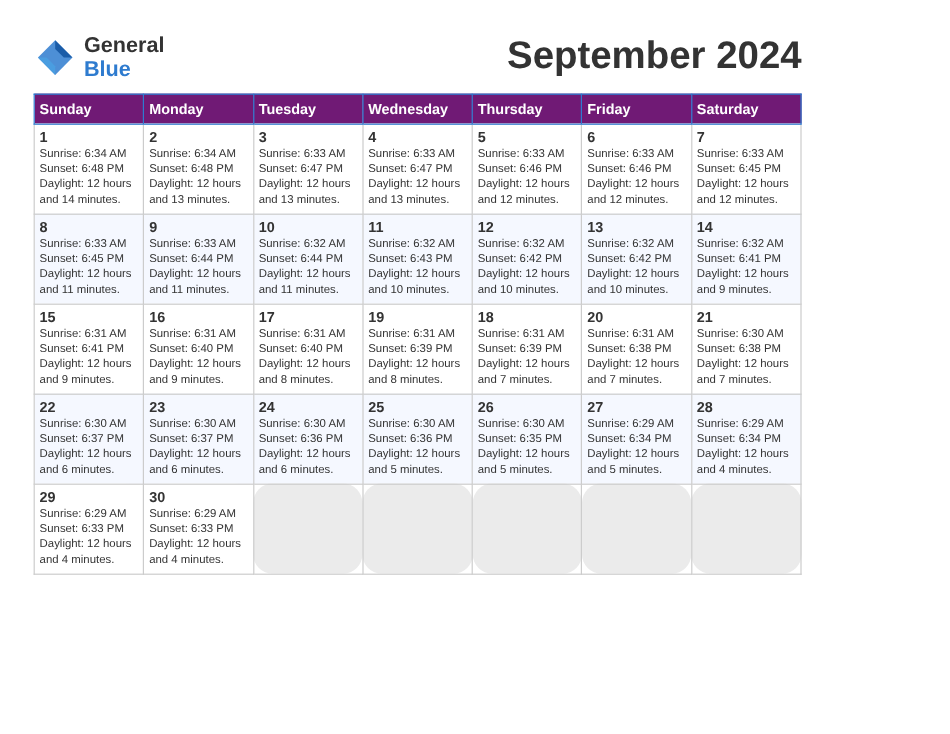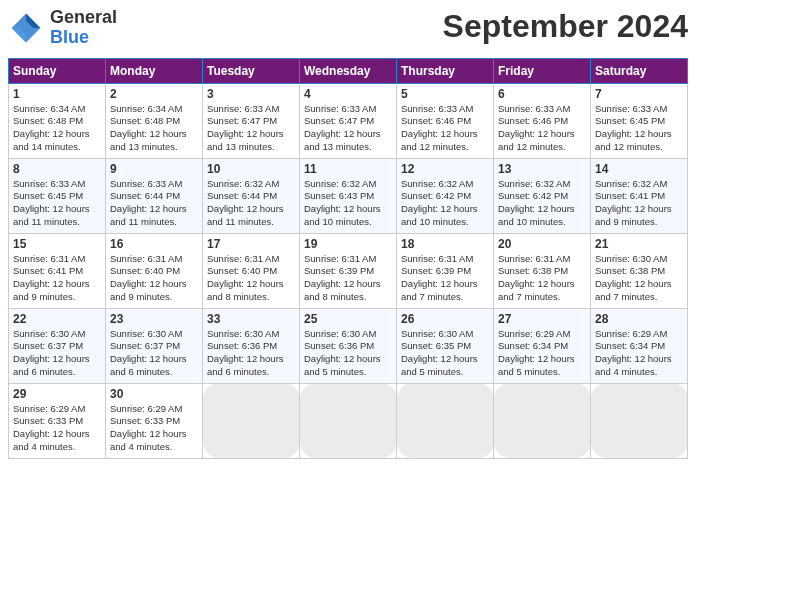--- a/index.html
+++ b/index.html
@@ -6,21 +6,21 @@
     body {
       font-family: Arial, sans-serif;
       background: #fff;
       width: 792px;
       height: 612px;
       overflow: hidden;
     }
     .page {
       width: 696px;
       height: 612px;
-      padding: 8px;
+      padding: 28px;
       background: #fff;
     }
     .header {
       display: flex;
       justify-content: space-between;
       align-items: flex-start;
       margin-bottom: 10px;
     }
     .logo {
       display: flex;
@@ -236,21 +236,21 @@
         <tr>
           <td>
         <span class="day-number">22</span>
         <span class="day-detail">Sunrise: 6:30 AM<br>Sunset: 6:37 PM<br>Daylight: 12 hours and 6 minutes.</span>
       </td>
           <td>
         <span class="day-number">23</span>
         <span class="day-detail">Sunrise: 6:30 AM<br>Sunset: 6:37 PM<br>Daylight: 12 hours and 6 minutes.</span>
       </td>
           <td>
-        <span class="day-number">33</span>
+        <span class="day-number">24</span>
         <span class="day-detail">Sunrise: 6:30 AM<br>Sunset: 6:36 PM<br>Daylight: 12 hours and 6 minutes.</span>
       </td>
           <td>
         <span class="day-number">25</span>
         <span class="day-detail">Sunrise: 6:30 AM<br>Sunset: 6:36 PM<br>Daylight: 12 hours and 5 minutes.</span>
       </td>
           <td>
         <span class="day-number">26</span>
         <span class="day-detail">Sunrise: 6:30 AM<br>Sunset: 6:35 PM<br>Daylight: 12 hours and 5 minutes.</span>
       </td>

